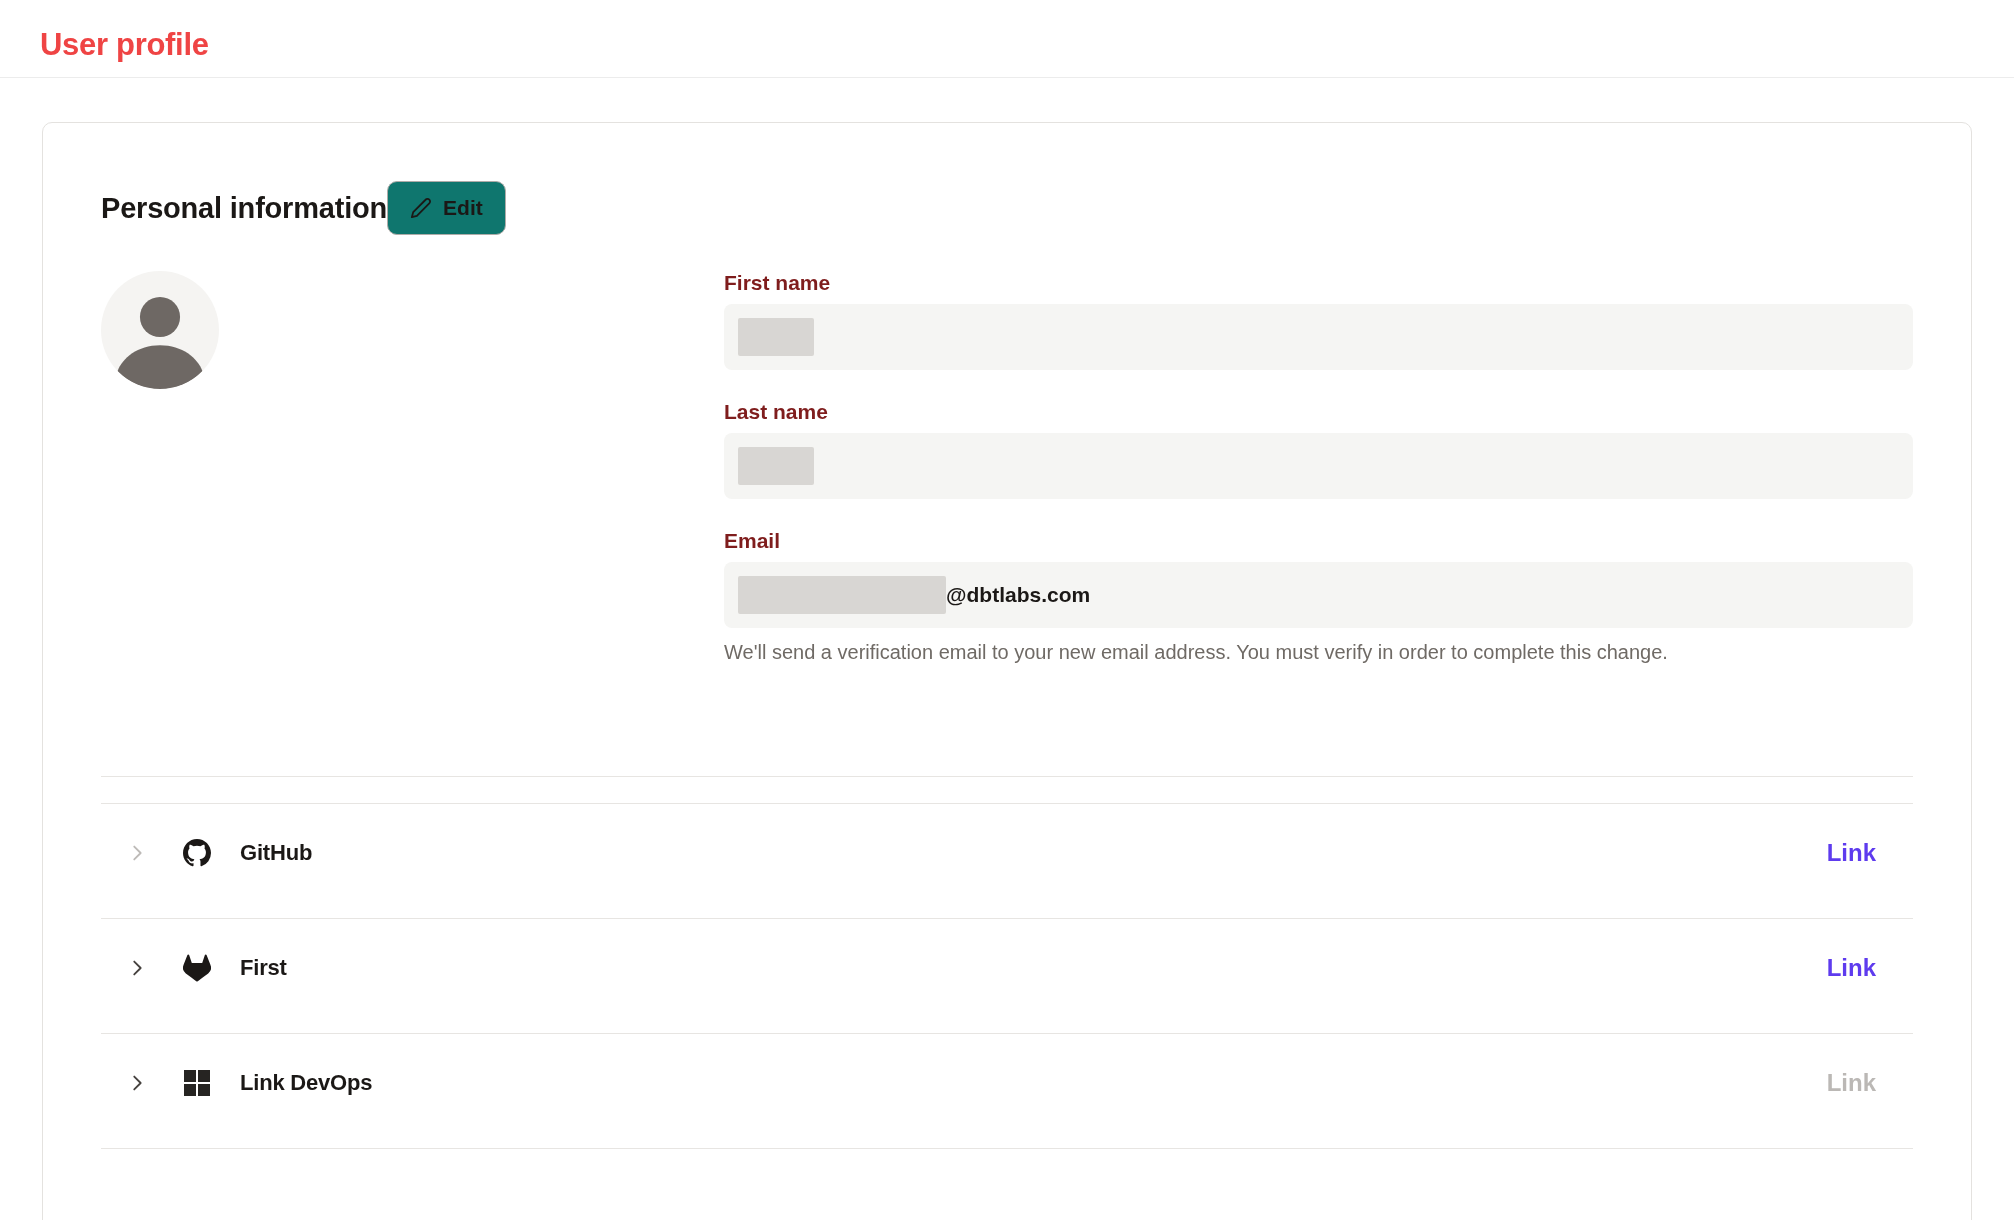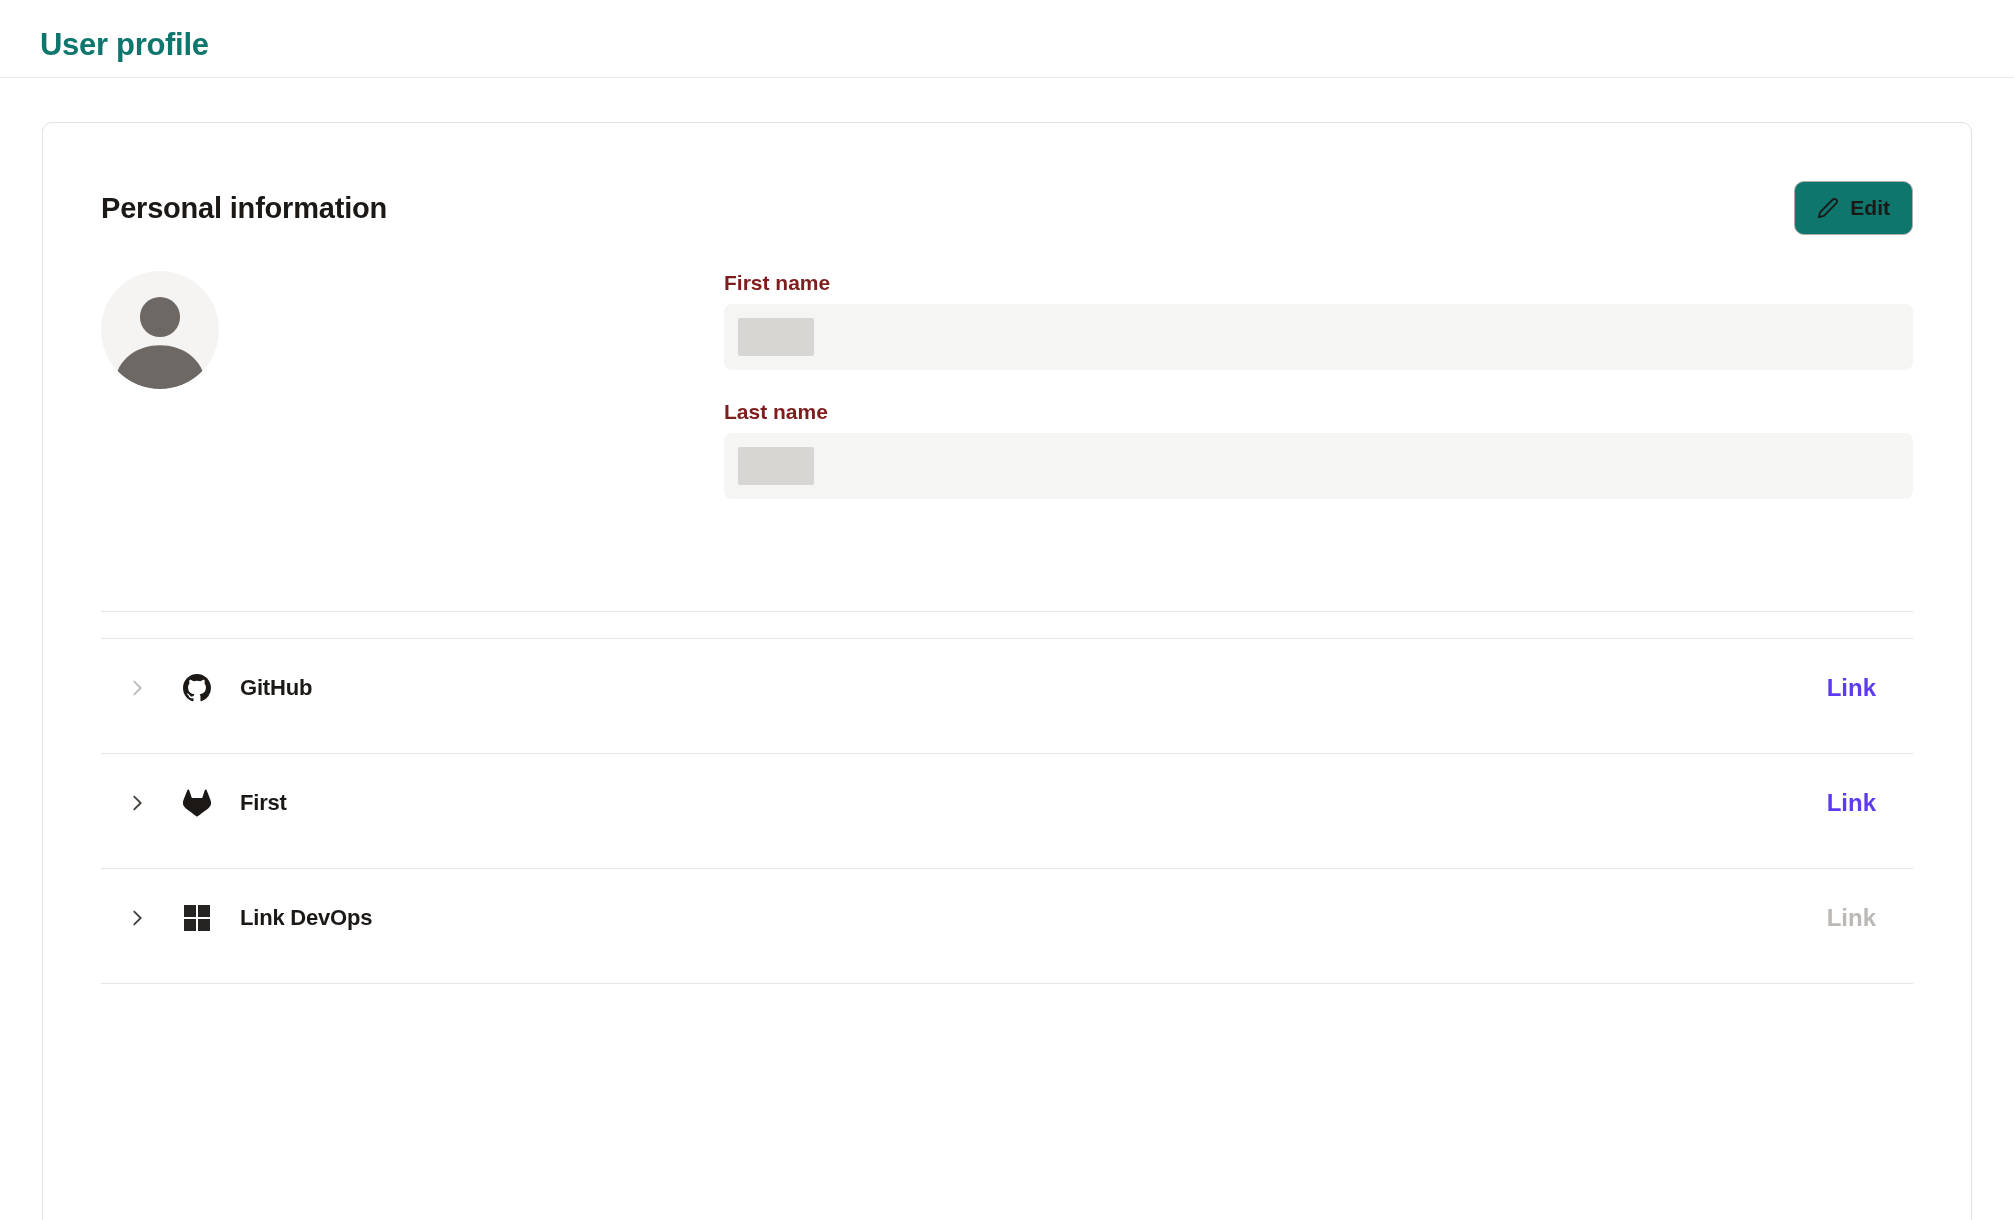--- a/index.html
+++ b/index.html
@@ -12,41 +12,40 @@
     display: flex;
     align-items: center;
     padding: 0 40px;
     border-bottom: 1px solid #ececec;
     background: #ffffff;
   }
   .page-title {
     font-size: 31px;
     font-weight: 700;
     letter-spacing: -0.3px;
-    color: #0f766e;
+    color: #ef4444;
     margin-top: 13px;
   }
 
   
   .card {
     margin: 44px 42px 0 42px;
     width: 1930px;
     height: 1160px;               
     background: #ffffff;
     border: 1px solid #e4e2df;
     border-radius: 10px;
     padding: 0 58px;
   }
 
   
   .section-head-row {
     margin-top: 58px;
     display: flex;
     align-items: center;
-    justify-content: space-between;
   }
   .section-heading {
     font-size: 29px;
     font-weight: 700;
     letter-spacing: -0.2px;
     color: #1b1816;
   }
   .edit-btn {
     display: flex;
     align-items: center;
@@ -200,20 +199,28 @@
         </div>
       </div>
 
       <div class="field-group">
         <label class="field-label">Last name</label>
         <div class="field-box">
           <span class="redact short"></span>
         </div>
       </div>
 
+      <div class="field-group">
+        <label class="field-label">Email</label>
+        <div class="field-box">
+          <span class="redact long"></span>
+          <span class="field-value-text">@dbtlabs.com</span>
+        </div>
+        <p class="field-help">We'll send a verification email to your new email address. You must verify in order to complete this change.</p>
+      </div>
 
     </div>
   </div>
 
   <hr class="section-divider">
 
   <div class="linked-body">
 
     <ul class="linked-list">
 

